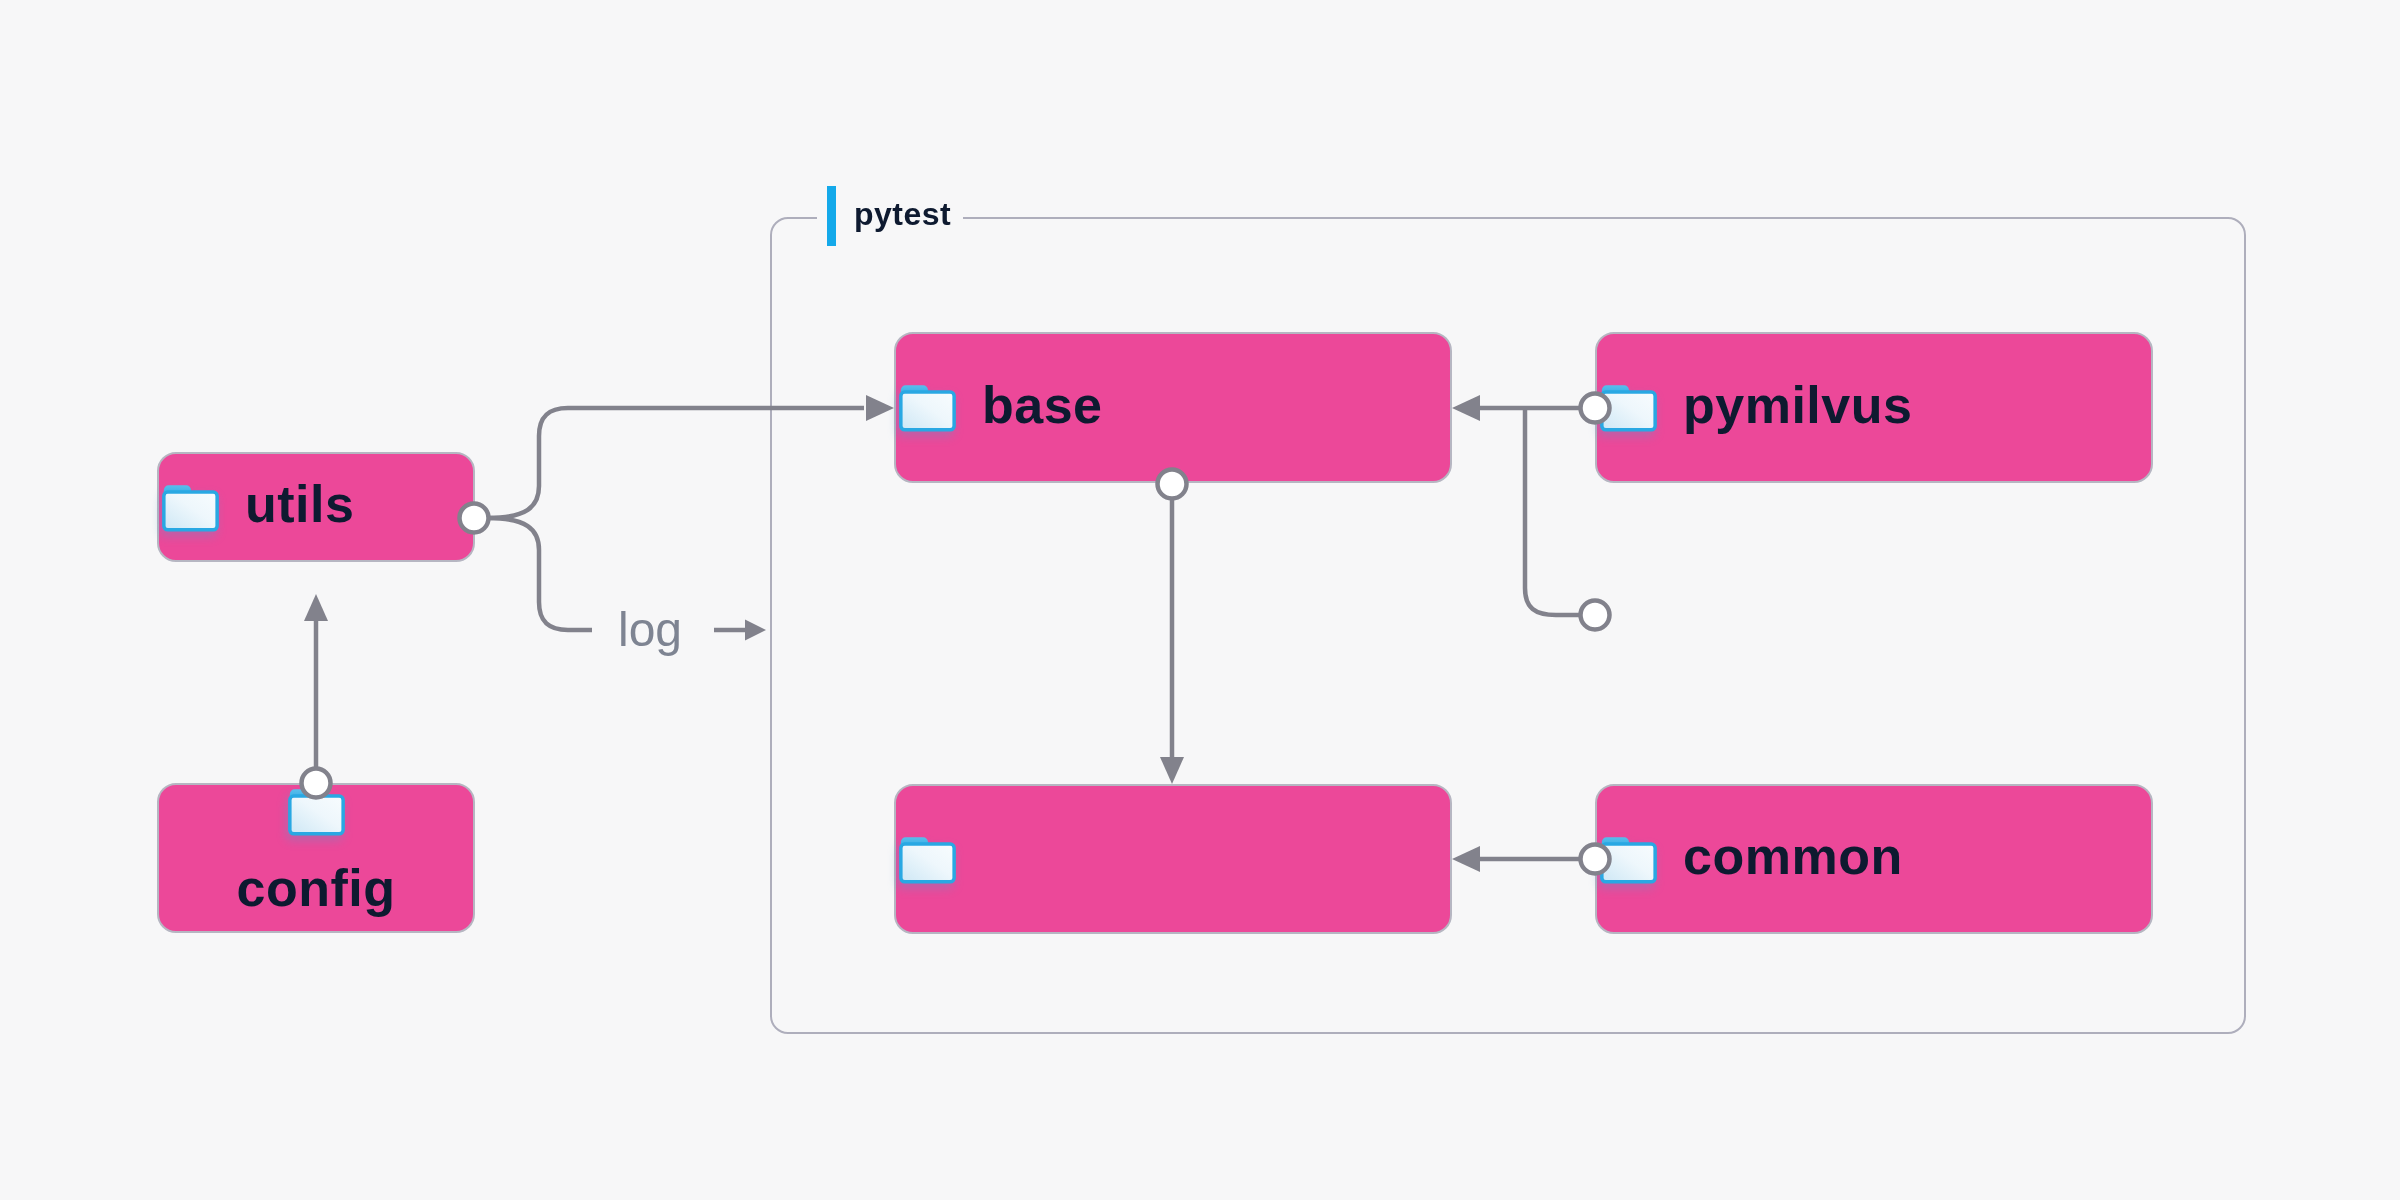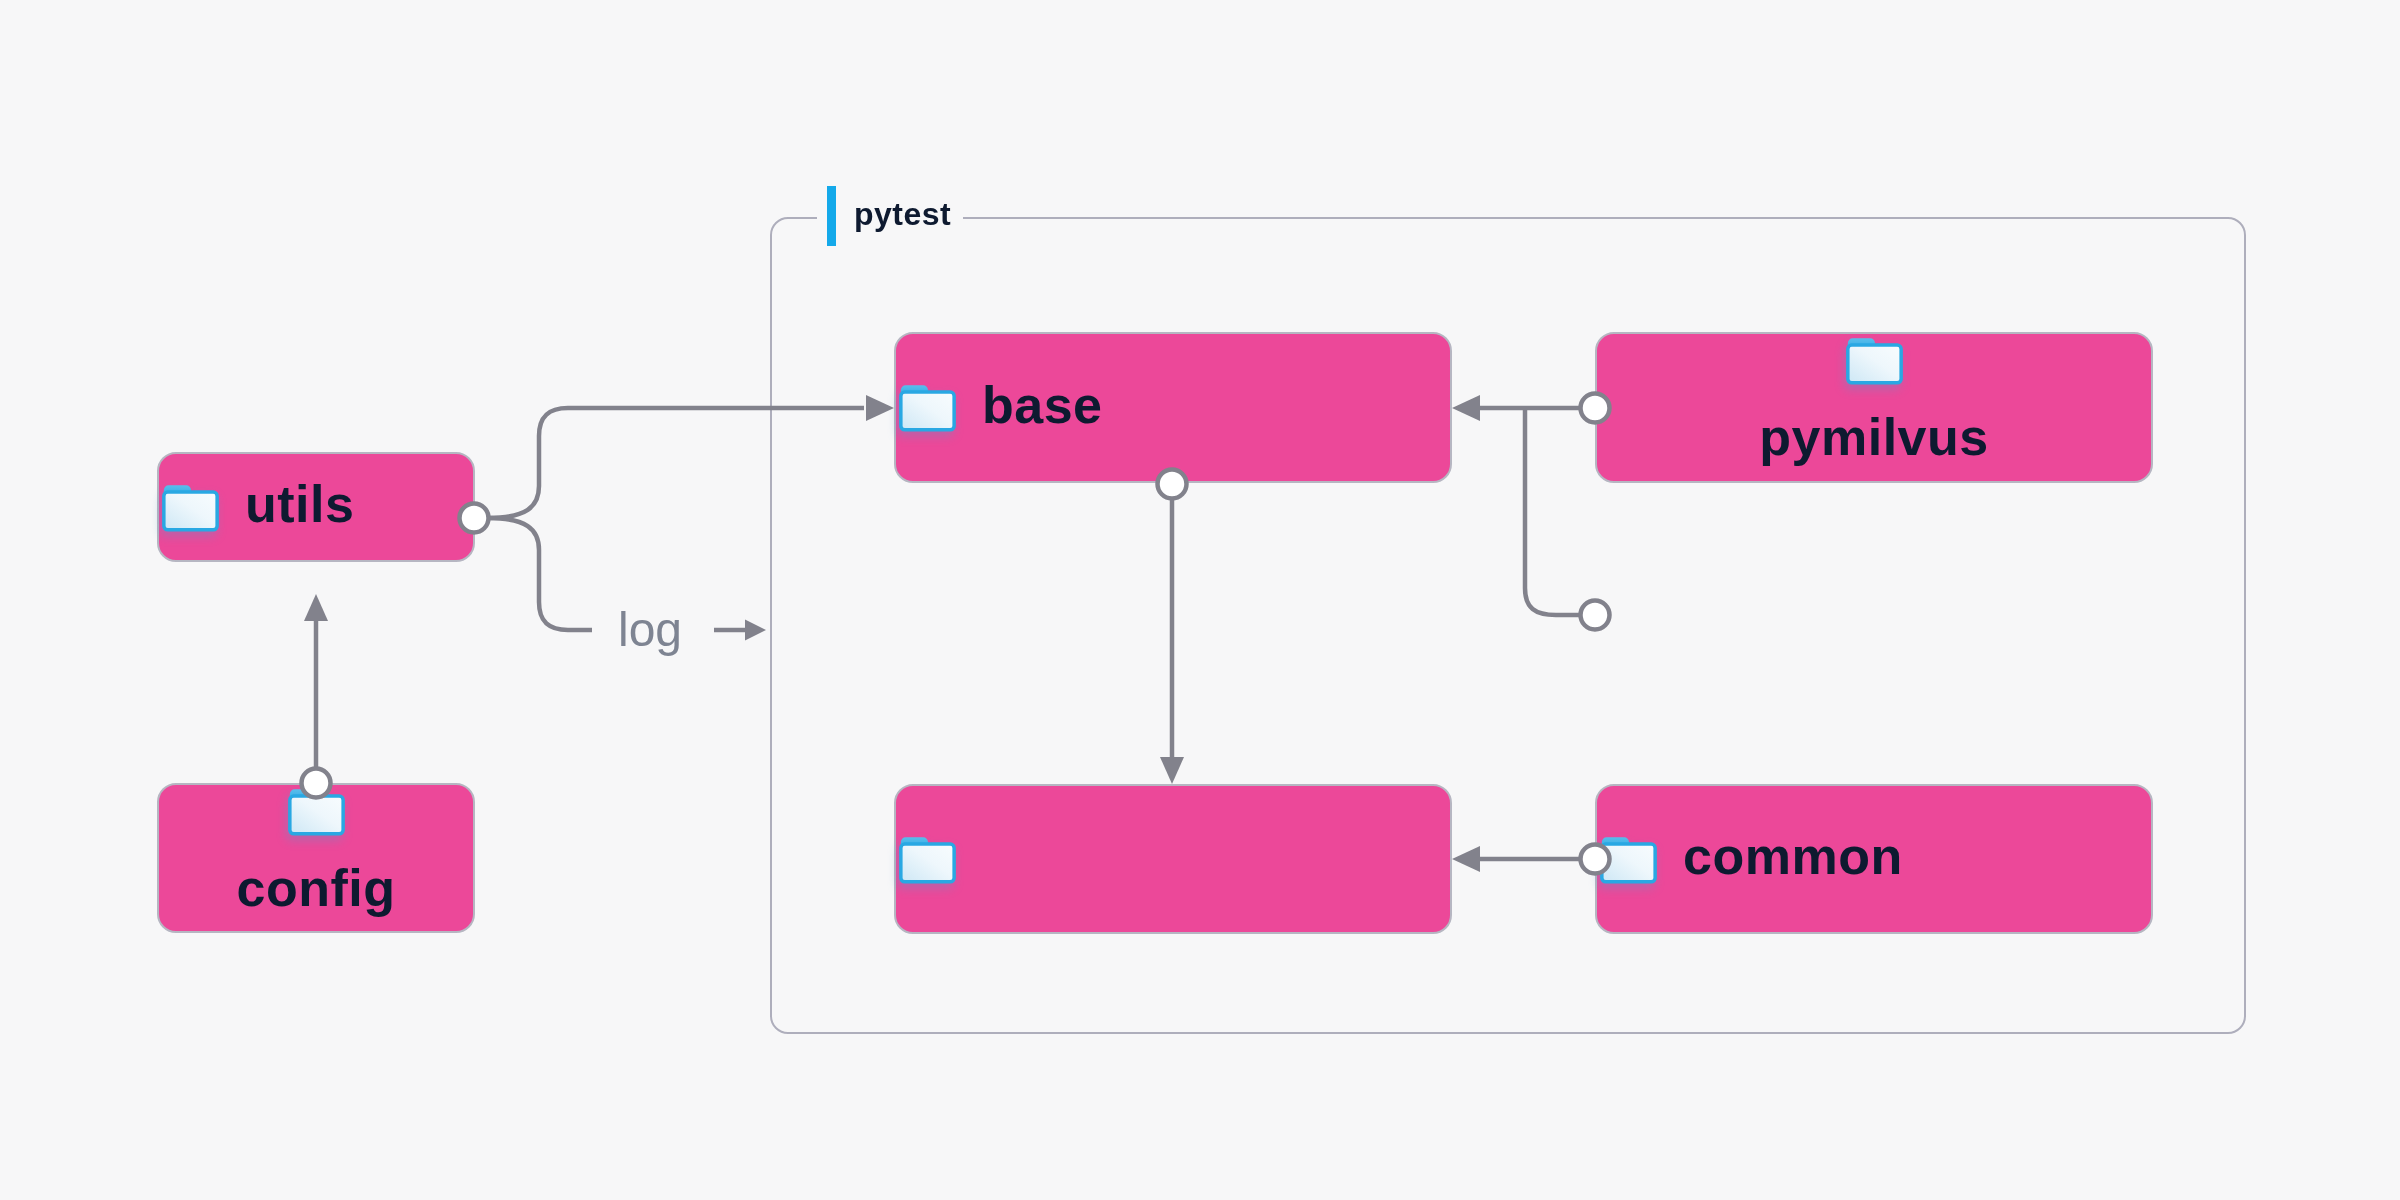--- a/index.html
+++ b/index.html
@@ -37,21 +37,21 @@
   .node .nlabel{
     font-size:52px;font-weight:700;color:#0e1a30;letter-spacing:0.5px;line-height:1;
     padding-bottom:6px;
   }
   .folder{width:62px;height:53px;flex:0 0 auto;
     filter:drop-shadow(-2px 5px 5px rgba(90,150,200,0.35));}
 
   .n-utils    {left:157px; top:452px; width:318px; height:110px;}
   .n-config   {left:157px; top:783px; width:318px; height:150px;flex-direction:column;}
   .n-base     {left:894px; top:332px; width:558px; height:151px;}
-  .n-pymilvus {left:1595px;top:332px; width:558px; height:151px;flex-direction:column;}
+  .n-pymilvus {left:1595px;top:332px; width:558px; height:151px;}
   .n-check    {left:1595px;top:540px; width:558px; height:150px;}
   .n-testcases{left:894px; top:784px; width:558px; height:150px;}
   .n-common   {left:1595px;top:784px; width:558px; height:150px;}
 
   
   .connectors{position:absolute;left:0;top:0;width:2400px;height:1200px;z-index:4;pointer-events:none;}
   .edge{stroke:#82828c;stroke-width:4.5;fill:none;}
   .head{fill:#82828c;stroke:none;}
   .port{fill:#ffffff;stroke:#82828c;stroke-width:4.5;}
 

